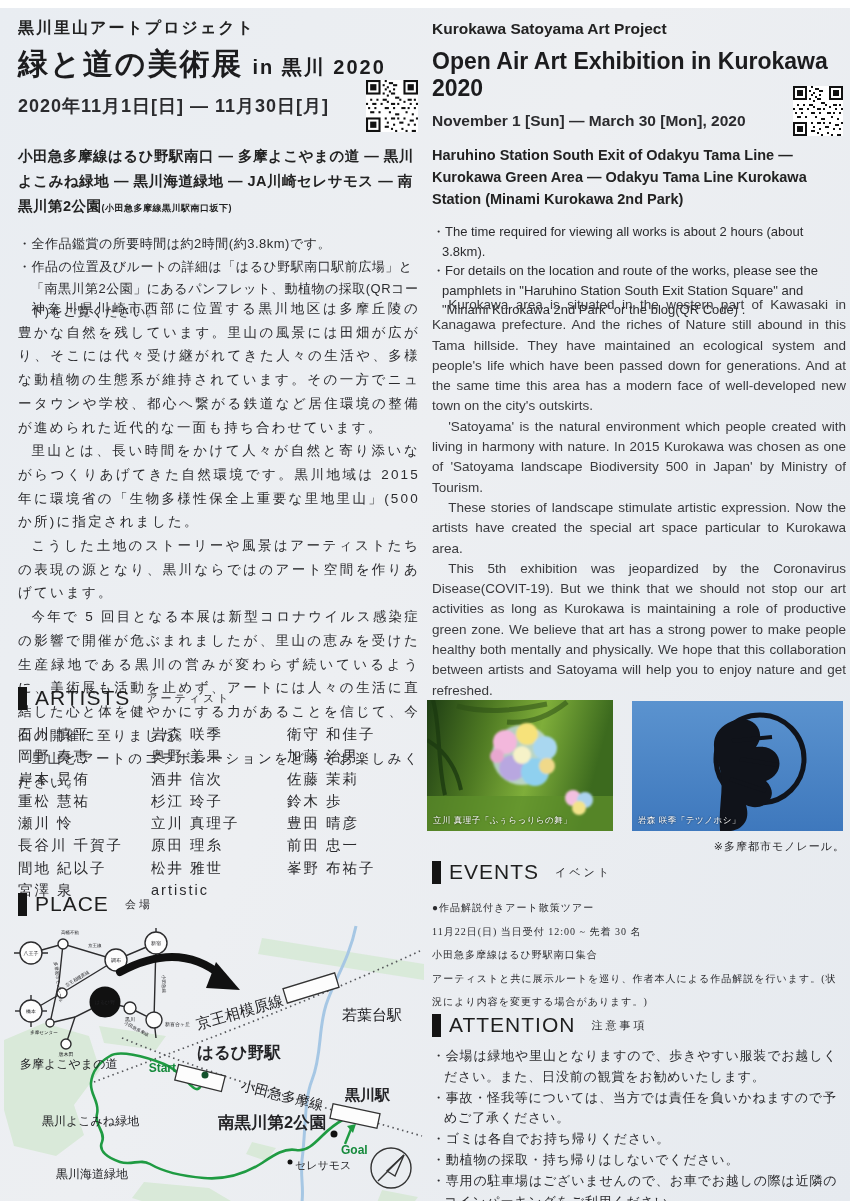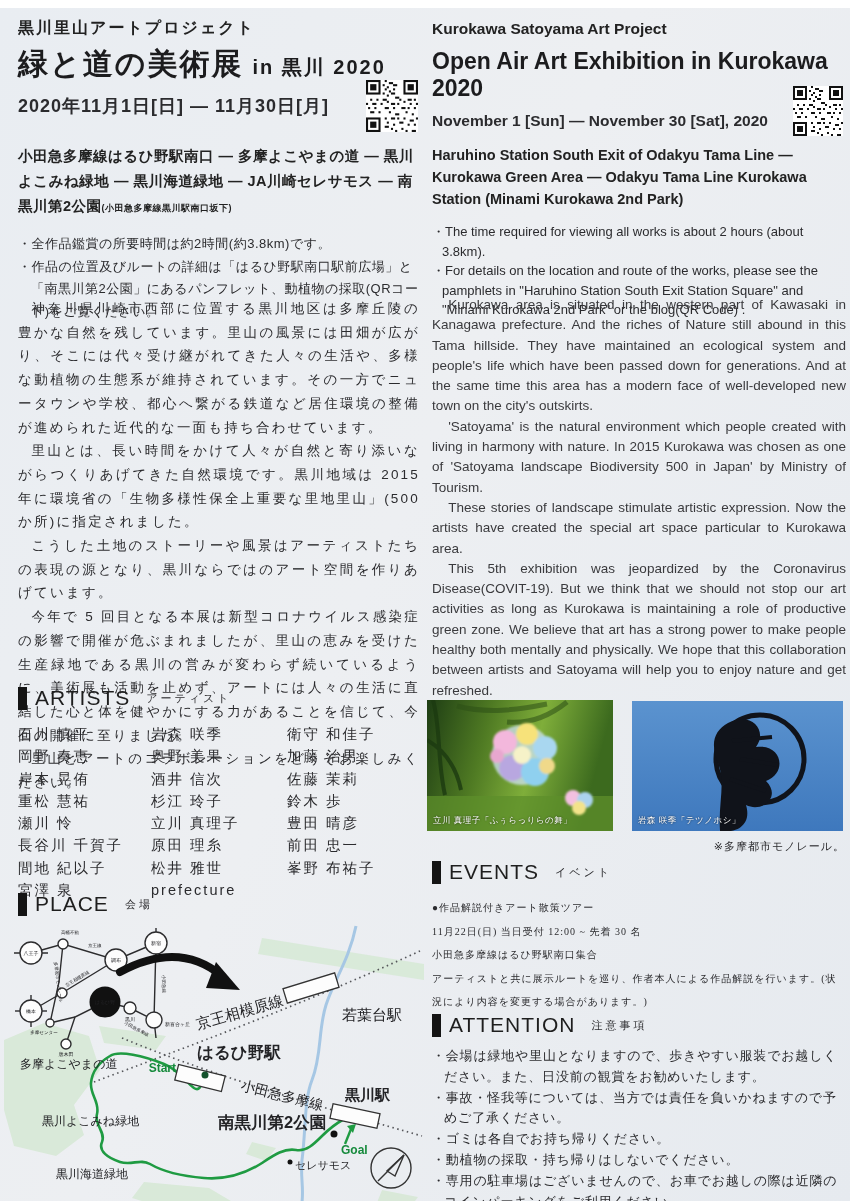--- a/index.html
+++ b/index.html
@@ -158,21 +158,21 @@
     </div>
     <div class="date-ja">2020年11月1日[日] ― 11月30日[月]</div>
   </div>
   <svg class="qr" style="left:366px;top:72px;" viewBox="0 0 25 25">
       <use href="#qr-pat"></use>
     </svg>
 
   <div class="abs" style="left:432px;top:12px;width:410px;">
     <div class="proj-en">Kurokawa Satoyama Art Project</div>
     <div class="title-en">Open Air Art Exhibition in Kurokawa 2020</div>
-    <div class="date-en">November 1 [Sun] ― November 30 [Sat], 2020</div>
+    <div class="date-en">November 1 [Sun] ― March 30 [Mon], 2020</div>
   </div>
   <svg class="qr" style="left:793px;top:78px;width:50px;height:50px;" viewBox="0 0 25 25">
       <use href="#qr-pat"></use>
     </svg>
 
   <div class="abs" style="left:18px;top:136px;width:402px;">
     <div class="route-main">
       <span>小田急多摩線はるひ野駅南口 ― 多摩よこやまの道 ― 黒川よこみね緑地 ― 黒川海道緑地 ― JA川崎セレサモス ― 南黒川第2公園</span><span class="route-note-small">(小田急多摩線黒川駅南口坂下)</span>
     </div>
     <div class="route-bullets">
@@ -222,21 +222,21 @@
         <span>宮澤 泉</span>
       </div>
       <div class="acol" style="width:143px;">
         <span>岩森 咲季</span>
         <span>奥野 美果</span>
         <span>酒井 信次</span>
         <span>杉江 玲子</span>
         <span>立川 真理子</span>
         <span>原田 理糸</span>
         <span>松井 雅世</span>
-        <span>prefecture</span>
+        <span>artistic</span>
       </div>
       <div class="acol">
         <span>衛守 和佳子</span>
         <span>加藤 治男</span>
         <span>佐藤 茉莉</span>
         <span>鈴木 歩</span>
         <span>豊田 晴彦</span>
         <span>前田 忠一</span>
         <span>峯野 布祐子</span>
       </div>

